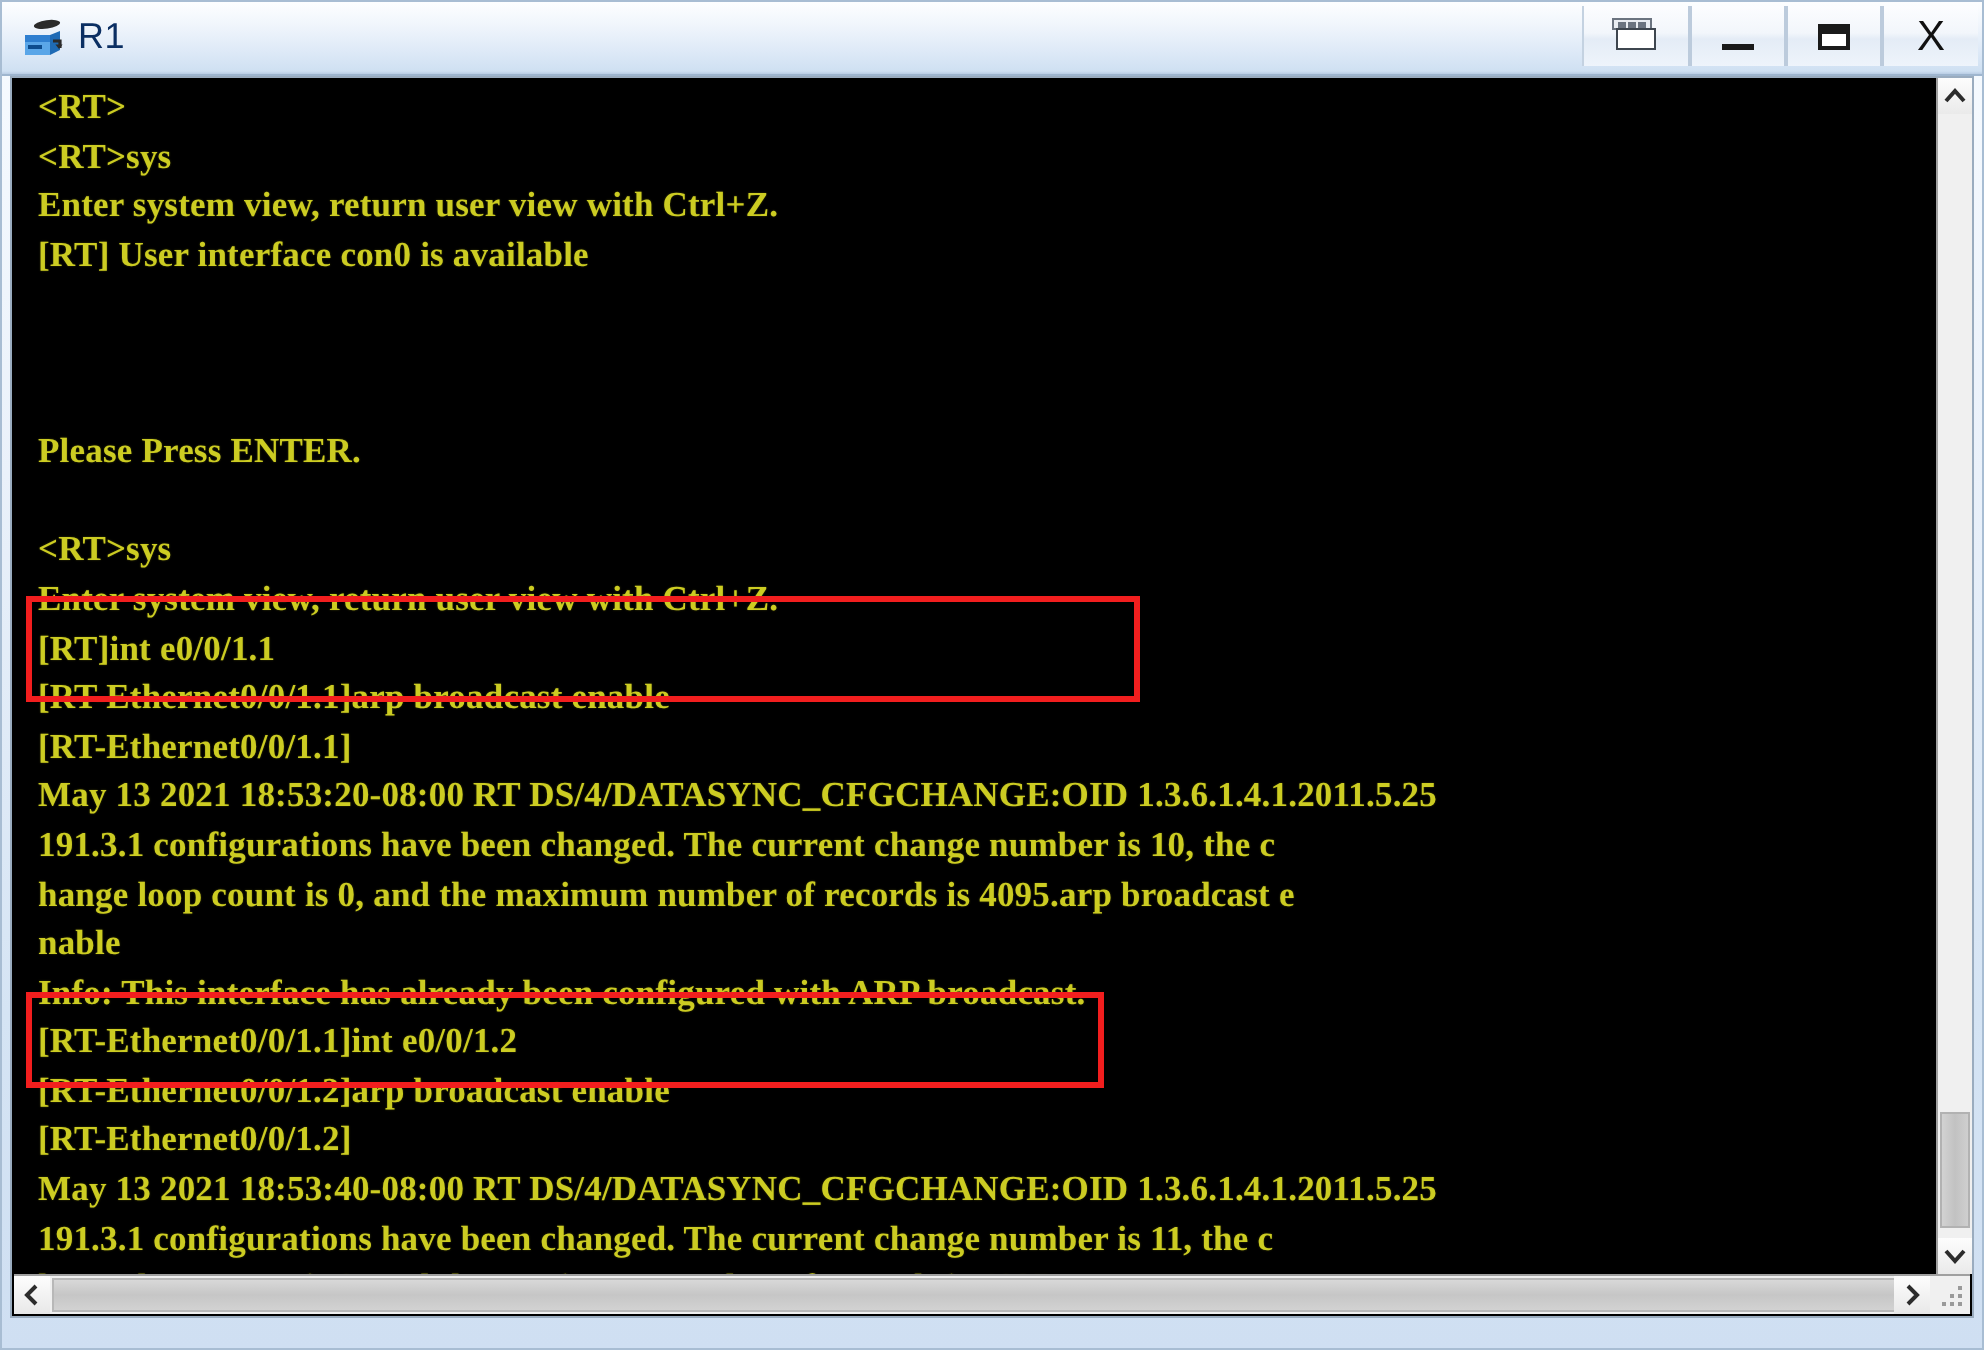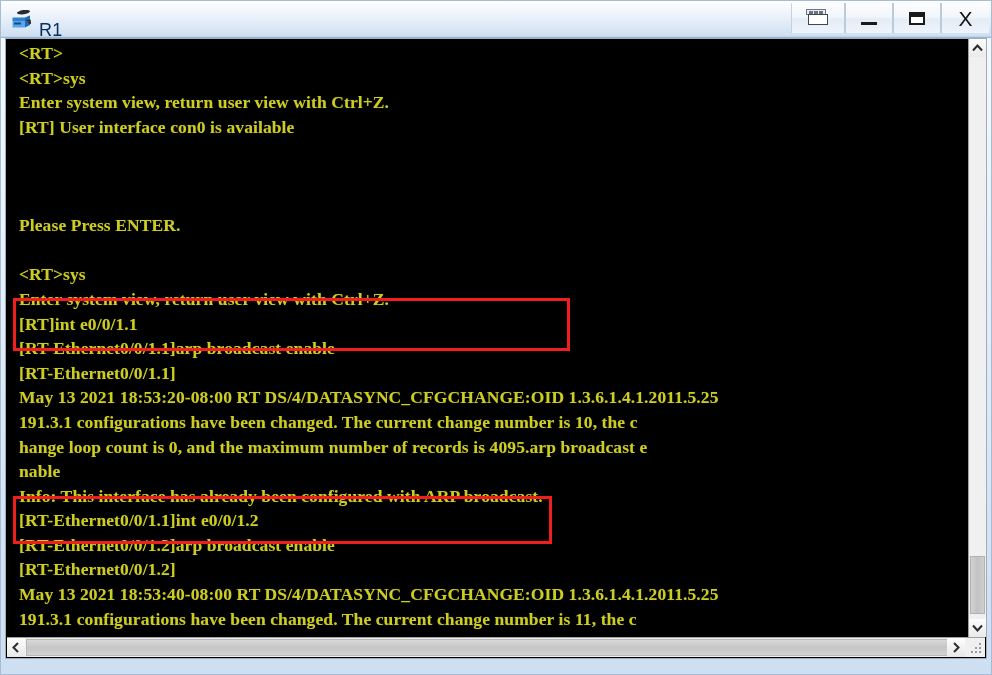--- a/index.html
+++ b/index.html
@@ -34,21 +34,21 @@
   }
 
   #app-icon {
     position: absolute;
     left: 8px; top: 5px;
     width: 26px; height: 26px;
   }
 
   #title-text {
     position: absolute;
-    left: 38px; top: 19px;
+    left: 38px; top: 7px;
     font-size: 18px;
     color: #0b2f63;
     font-family: "Liberation Sans", sans-serif;
     letter-spacing: 0.2px;
     white-space: nowrap;
   }
 
   .winbtn {
     position: absolute;
     top: 2px;

